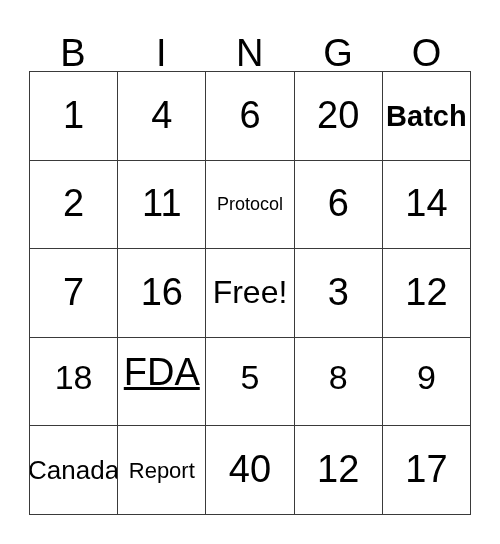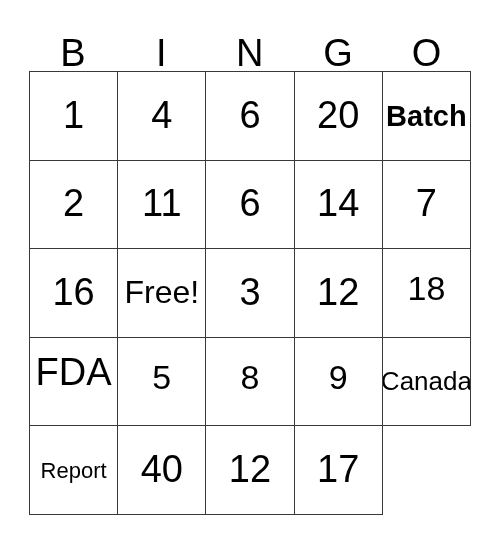--- a/index.html
+++ b/index.html
@@ -84,21 +84,21 @@
   .sz-num    { font-size: 38px; }
   .sz-num-sm { font-size: 34px; }
   .sz-fda    { font-size: 38px; }
   .sz-free   { font-size: 32px; }
   .sz-batch  { font-size: 29px; font-weight: bold; }
   .sz-report { font-size: 26px; }
   .sz-canada { font-size: 22px; }
   .sz-proto  { font-size: 18px; }
 
   
-  .nudge-up   { position: relative; top: -9px; }
+  .nudge-up   { position: relative; top: -9px; text-decoration: underline; }
   .nudge-up-s { position: relative; top: -4px; text-align: right; }
 </style>
 </head>
 <body>
 
 <div id="card">
 
   <div id="header-row">
     <div class="header-cell">
       <span class="header-letter">B</span>
@@ -135,20 +135,23 @@
       <span class="cell-text sz-batch">Batch</span>
     </div>
 
     <div class="cell">
       <span class="cell-text sz-num">2</span>
     </div>
     <div class="cell">
       <span class="cell-text sz-num">11</span>
     </div>
     <div class="cell">
+      <span class="cell-text sz-proto">Protocol</span>
+    </div>
+    <div class="cell">
       <span class="cell-text sz-num">6</span>
     </div>
     <div class="cell">
       <span class="cell-text sz-num">14</span>
     </div>
 
     <div class="cell">
       <span class="cell-text sz-num">7</span>
     </div>
     <div class="cell">

